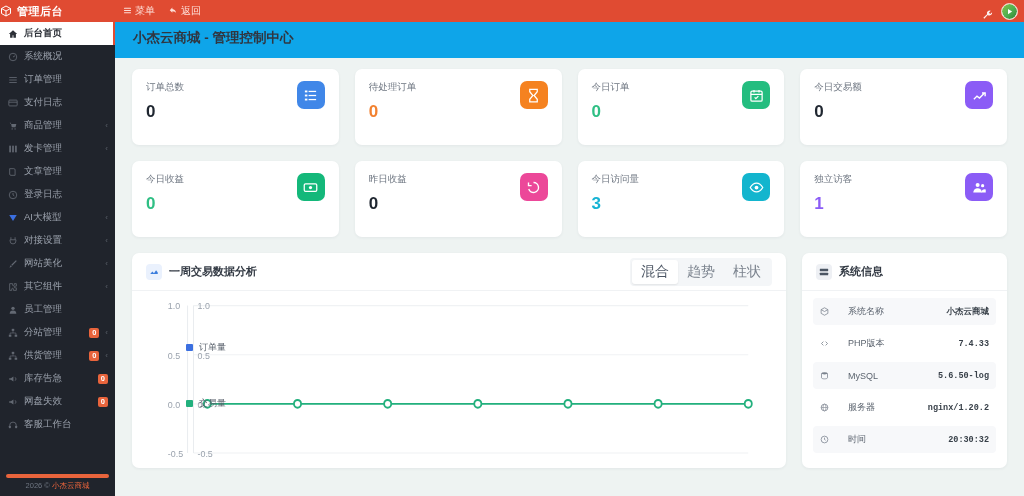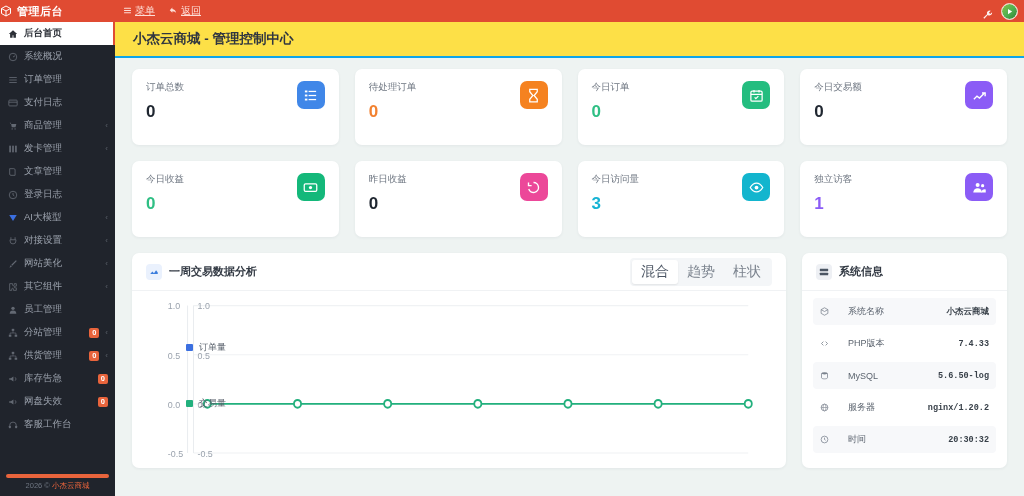--- a/index.html
+++ b/index.html
@@ -18,21 +18,21 @@
   }
   .brand {
     width:115px; display:flex; align-items:center; gap:5px;
     font-size:11px; font-weight:bold;
     letter-spacing:.5px;
   }
   .brand-logo { width:12px; height:12px; flex:0 0 12px; }
   .topmenu { display:flex; align-items:center; gap:14px; padding-left:8px; }
   .topmenu-item {
     display:flex; align-items:center; gap:3px;
-    font-size:10px; color:#fdded7; cursor:pointer;text-decoration:underline;
+    font-size:10px; color:#fdded7; cursor:pointer;
   }
   .topmenu-item svg { width:9px; height:9px; }
   .topright {
     margin-left:auto; display:flex; align-items:center;
     gap:8px; padding-right:6px;
   }
   .wrench { width:11px; height:11px; opacity:.92; cursor:pointer; }
   .avatar {
     width:17px; height:17px; border-radius:50%;
     background:#ffffff; border:1.5px solid #f3cfc6;
@@ -88,23 +88,23 @@
   }
   .sb-footer {
     text-align:center; font-size:7.5px; color:#6f7682;
     padding-bottom:5px; white-space:nowrap;
   }
   .sb-footer .fbrand { color:#e8643c; }
 
   
   .main { flex:1; display:flex; flex-direction:column; min-width:0; background:#eef3f2; }
   .pagehead {
-    height:36px; background:#fde047; display:flex; align-items:center;
+    height:36px; background:#0ea5e9; display:flex; align-items:center;
     padding:12px 18px; flex:0 0 36px;
-    border-bottom:2px solid #0ea5e9;
+    border-bottom:4px solid #0ea5e9;
   }
   .pagehead h1 { font-size:13.5px; color:#303640; font-weight:bold; }
   .content {
     flex:1; overflow:hidden; padding:11px 17px 0 17px;
   }
 
   
   .stat-grid {
     display:grid; grid-template-columns:repeat(4, 1fr);
     gap:16px; margin-bottom:16px;

